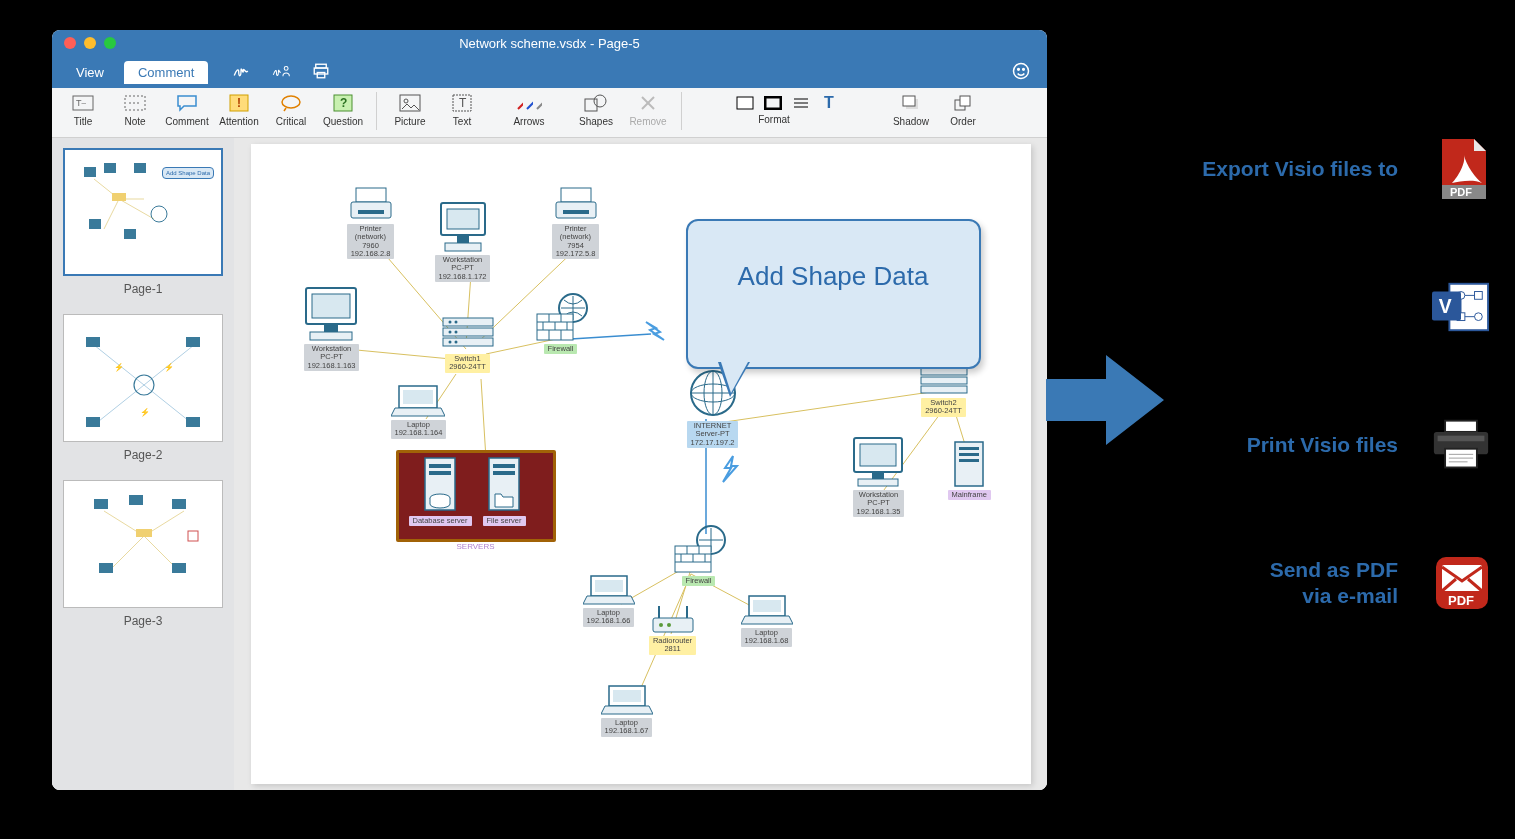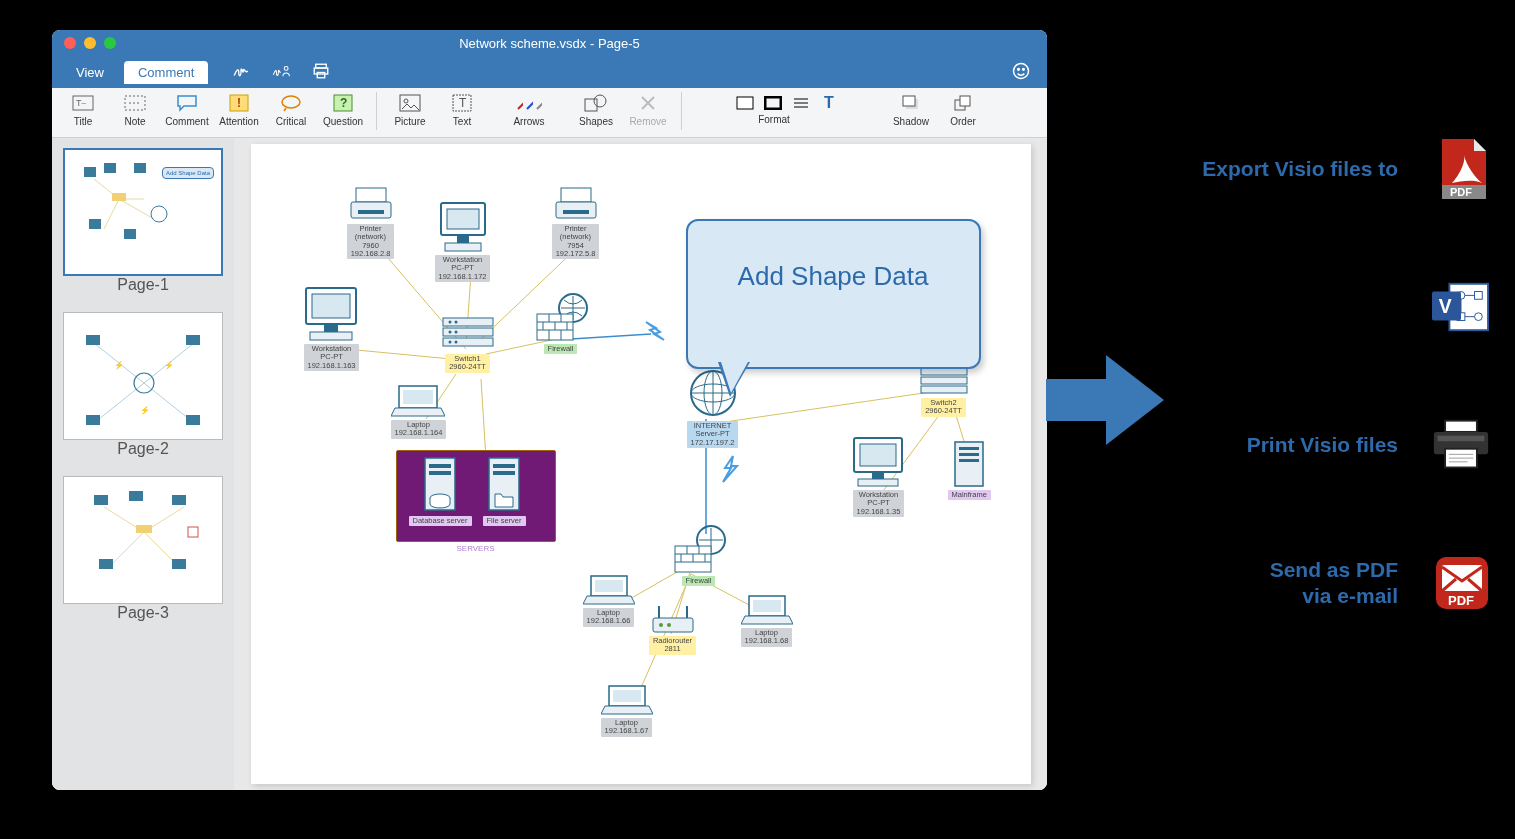--- a/index.html
+++ b/index.html
@@ -120,21 +120,21 @@
   }
   .thumb-canvas {
     width: 160px;
     height: 128px;
     background: #fff;
     border: 1px solid #bbb;
     position:relative;
     overflow:hidden;
   }
   .thumb.active .thumb-canvas { outline: 2px solid #3a79b5; outline-offset:-2px; }
-  .thumb-label { margin-top: 0; font-size: 16px; color: #555; }
+  .thumb-label { margin-top: 6px; font-size: 12px; color: #555; }
 
   
   .canvas-wrap { flex: 1; background: #e8e8e8; display:flex; align-items:center; justify-content:center; padding:10px;}
   .canvas {
     width: 780px;
     height: 640px;
     background: #fff;
     position: relative;
     box-shadow: 2px 2px 6px rgba(0,0,0,.15);
     font-size: 8px;
@@ -159,22 +159,22 @@
     color:#444;
   }
   .node-lbl.yellow { background:#fff0a3; }
   .node-lbl.green { background:#b9e8b0; }
   .node-lbl.blue { background:#b8d8f0; }
   .node-lbl.purple { background:#e0c8f0; }
   .node svg.device { display:block; }
 
   .server-group {
     position:absolute;
-    border:1px solid #a16207;
-    background: #701a75;
+    border:3px solid #a16207;
+    background: #7f1d1d;
     border-radius:2px;
   }
   .server-group-label { position:absolute; bottom:-12px; left:0; right:0; text-align:center; color:#b080d0; font-size:8px; }
 
   .callout {
     position: absolute;
     width: 295px;
     height: 150px;
     background: #d9e8f5;
     border: 2px solid #3a79b5;

